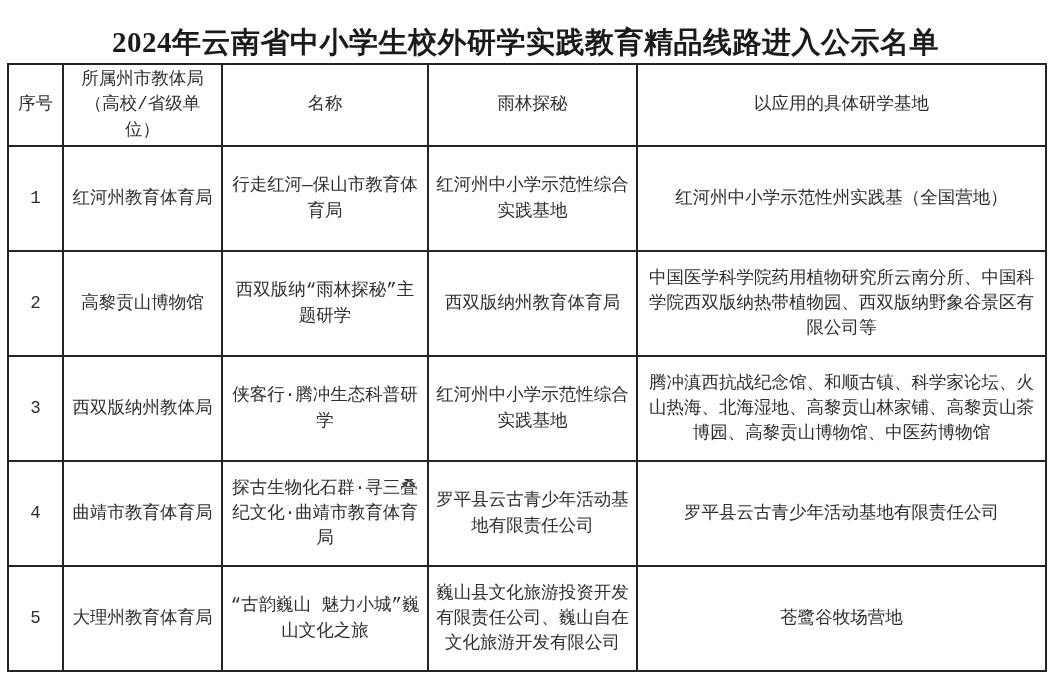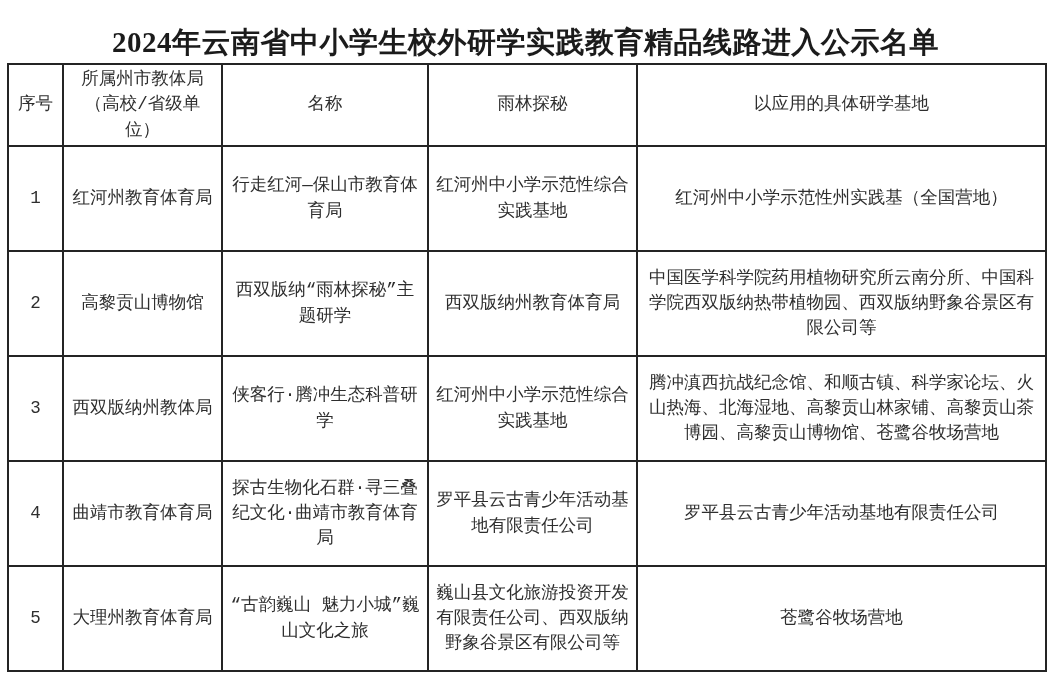--- a/index.html
+++ b/index.html
@@ -83,30 +83,30 @@
       <td>高黎贡山博物馆</td>
       <td>西双版纳“雨林探秘”主题研学</td>
       <td>西双版纳州教育体育局</td>
       <td>中国医学科学院药用植物研究所云南分所、中国科学院西双版纳热带植物园、西双版纳野象谷景区有限公司等</td>
     </tr>
     <tr>
       <td>3</td>
       <td>西双版纳州教体局</td>
       <td>侠客行·腾冲生态科普研学</td>
       <td>红河州中小学示范性综合实践基地</td>
-      <td>腾冲滇西抗战纪念馆、和顺古镇、科学家论坛、火山热海、北海湿地、高黎贡山林家铺、高黎贡山茶博园、高黎贡山博物馆、苍鹭谷牧场营地</td>
+      <td>腾冲滇西抗战纪念馆、和顺古镇、科学家论坛、火山热海、北海湿地、高黎贡山林家铺、高黎贡山茶博园、高黎贡山博物馆、中医药博物馆</td>
     </tr>
     <tr>
       <td>4</td>
       <td>曲靖市教育体育局</td>
       <td>探古生物化石群·寻三叠纪文化·曲靖市教育体育局</td>
       <td>罗平县云古青少年活动基地有限责任公司</td>
       <td>罗平县云古青少年活动基地有限责任公司</td>
     </tr>
     <tr>
       <td>5</td>
       <td>大理州教育体育局</td>
       <td>“古韵巍山 魅力小城”巍山文化之旅</td>
-      <td>巍山县文化旅游投资开发有限责任公司、西双版纳野象谷景区有限公司等</td>
+      <td>巍山县文化旅游投资开发有限责任公司、巍山自在文化旅游开发有限公司</td>
       <td>苍鹭谷牧场营地</td>
     </tr>
   </tbody>
 </table>
 
 </body></html>

